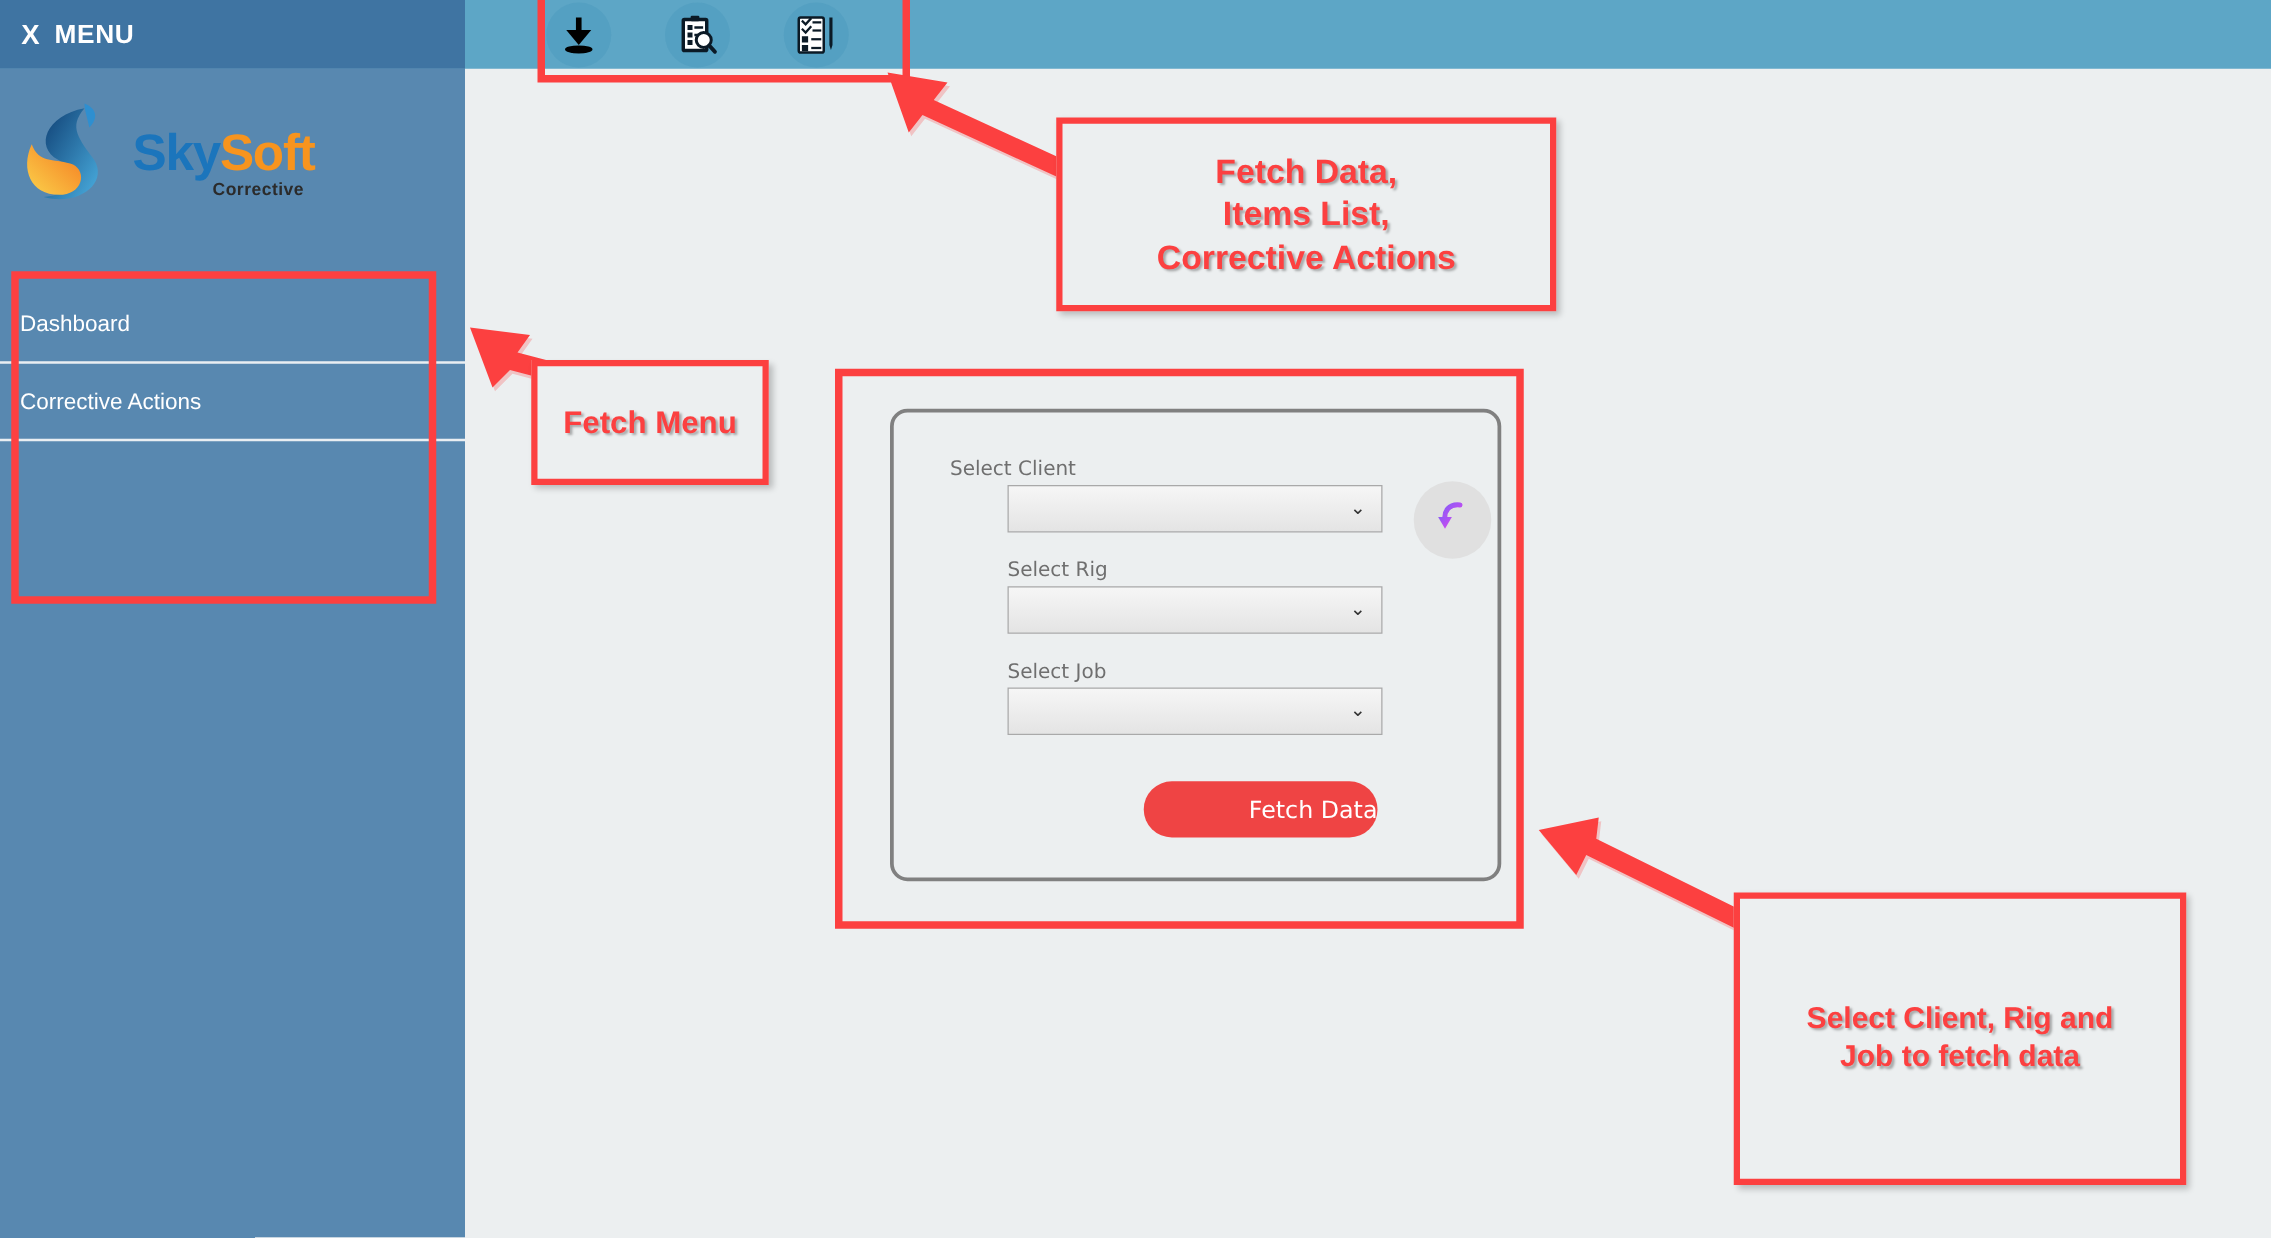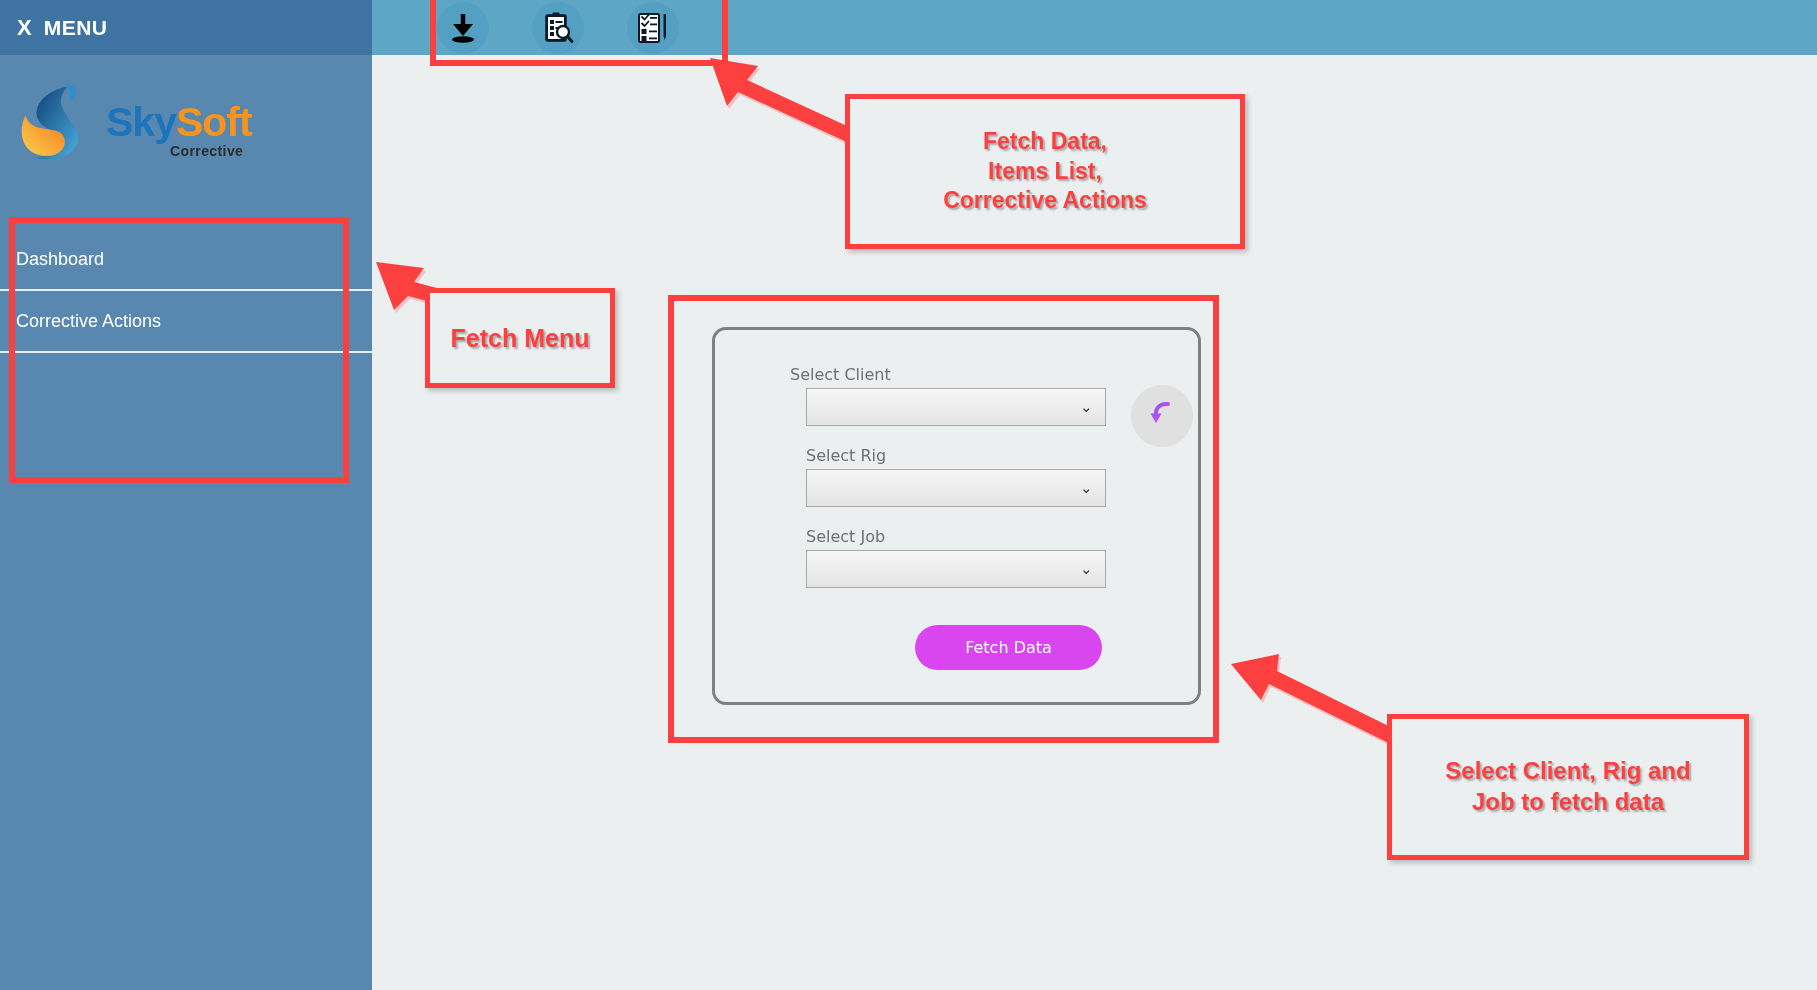--- a/index.html
+++ b/index.html
@@ -105,24 +105,25 @@
   .refresh-btn {
     position: absolute; left: 1131px; top: 385px;
     width: 62px; height: 62px; border-radius: 50%;
     background: #e0e0e0;
     display: flex; align-items: center; justify-content: center;
   }
 
   .fetch-btn {
     position: absolute; left: 915px; top: 625px;
     width: 187px; height: 45px; border-radius: 24px;
-    background: #d946ef; border: none;
-    color: #ffffff; font-size: 16px;
+    background: #ef4444; border: none;
+    color: #ffffff; font-size: 19px;
     font-family: "DejaVu Sans", sans-serif;
     cursor: pointer;
+    text-align: right;
   }
 
   
   .hl {
     position: absolute; border: 6px solid #fc4040;
     pointer-events: none;
   }
   .ann-box {
     position: absolute; border: 5px solid #fc4040;
     background: #eceff0;
@@ -232,21 +233,21 @@
       <div class="menu-item">
         <span>Corrective Actions</span>
       </div>
       <div class="menu-gap"></div>
     </div>
 
   </div>
 
   <div class="card"></div>
 
-  <div class="field-label" style="left:790px; top:365px;">Select Client</div>
+  <div class="field-label" style="left:760px; top:365px;">Select Client</div>
   <select class="sel" style="left:806px; top:388px;"></select>
   <span class="chev" style="left:1080px; top:400px;">⌄</span>
 
   <div class="field-label" style="left:806px; top:446px;">Select Rig</div>
   <select class="sel" style="left:806px; top:469px;"></select>
   <span class="chev" style="left:1080px; top:481px;">⌄</span>
 
   <div class="field-label" style="left:806px; top:527px;">Select Job</div>
   <select class="sel" style="left:806px; top:550px;"></select>
   <span class="chev" style="left:1080px; top:562px;">⌄</span>
@@ -287,33 +288,33 @@
   </svg>
 
   <svg class="arrow-svg" style="left:1225px; top:638px; width:200px; height:120px;" viewBox="0 0 200 120">
     <g transform="translate(2,3)" opacity="0.25">
       <polygon points="6,26 54,16 52,33 196,104 188,117 44,46 36,62" fill="#000"></polygon>
     </g>
     <polygon points="6,26 54,16 52,33 196,104 188,117 44,46 36,62"></polygon>
   </svg>
 
   <div class="ann-box" style="left:845px; top:94px; width:400px; height:155px;">
-    <div class="ann-text" style="font-size:23px;text-align:center;">
+    <div class="ann-text" style="font-size:27px;text-align:center;">
       <div>Fetch Data,</div>
       <div>Items List,</div>
       <div>Corrective Actions</div>
     </div>
   </div>
 
   <div class="ann-box" style="left:425px; top:288px; width:190px; height:100px;">
     <div class="ann-text" style="font-size:25px;">
       <div>Fetch Menu</div>
     </div>
   </div>
 
-  <div class="ann-box" style="left:1387px; top:714px; width:362px; height:146px;">
+  <div class="ann-box" style="left:1387px; top:714px; width:362px; height:234px;">
     <div class="ann-text" style="font-size:24px;">
       <div>Select Client, Rig and</div>
       <div>Job to fetch data</div>
     </div>
   </div>
 
 </div>
 
 </body></html>

